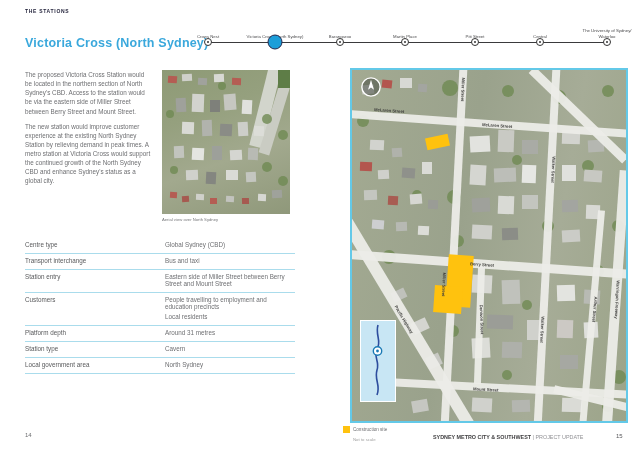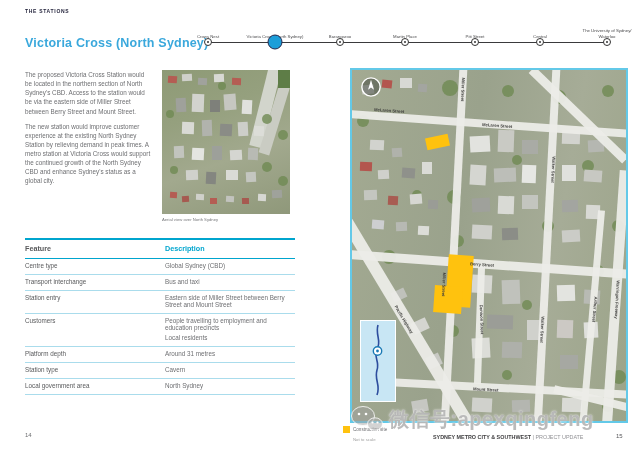--- a/index.html
+++ b/index.html
@@ -163,24 +163,20 @@
       <div class="tree" style="left: 100px; top: 44px; width: 10px; height: 10px;"></div>
       <div class="tree" style="left: 8px; top: 96px; width: 8px; height: 8px;"></div>
       <div class="tree" style="left: 100px; top: 92px; width: 10px; height: 10px;"></div>
       <div class="tree" style="left: 116px; top: 60px; width: 10px; height: 10px;"></div>
       <div class="tree" style="left: 56px; top: 12px; width: 8px; height: 8px;"></div>
       <div class="tree" style="left: 116px; top: 106px; width: 10px; height: 10px;"></div>
     </div>
   <div class="caption">Aerial view over North Sydney</div>
 
   <div class="ftable">
-    <div class="t-head">
-      <div class="t-col1">Feature</div>
-      <div class="t-col2">Description</div>
-    </div>
     <div class="t-row">
       <div class="t-col1">Centre type</div>
       <div class="t-col2">Global Sydney (CBD)</div>
     </div>
     <div class="t-row">
       <div class="t-col1">Transport interchange</div>
       <div class="t-col2">Bus and taxi</div>
     </div>
     <div class="t-row">
       <div class="t-col1">Station entry</div>
@@ -328,31 +324,20 @@
         <div class="blk" style="left: 60px; top: 330px; width: 16px; height: 12px; background: rgb(198, 199, 194); transform: rotate(-10deg);"></div>
       </div>
   </div>
 
   <div class="legend">
     <div class="legend-swatch"></div>
     <div class="legend-label">Construction site</div>
   </div>
   <div class="scale-note">Not to scale</div>
 
-  <div class="watermark">
-    <svg width="34" height="30" viewBox="0 0 34 30">
-      <ellipse cx="13" cy="12" rx="11.5" ry="9.5" fill="rgba(160,160,160,.5)" stroke="rgba(255,255,255,.8)" stroke-width="1"></ellipse>
-      <circle cx="9" cy="10" r="1.3" fill="#ffffff"></circle>
-      <circle cx="16" cy="10" r="1.3" fill="#ffffff"></circle>
-      <ellipse cx="25" cy="20" rx="7.5" ry="6.2" fill="rgba(175,175,175,.55)" stroke="rgba(255,255,255,.8)" stroke-width="1"></ellipse>
-      <circle cx="22.5" cy="18.5" r="1.1" fill="#ffffff"></circle>
-      <circle cx="27.5" cy="18.5" r="1.1" fill="#ffffff"></circle>
-    </svg>
-    <span class="wm-text">微信号:apexqingfeng</span>
-  </div>
 
   <div class="pagenum-left">14</div>
   <div class="footer-right">
     <span class="footer-brand">SYDNEY METRO CITY &amp; SOUTHWEST</span>
     <span class="footer-suffix">| PROJECT UPDATE</span>
   </div>
   <div class="pagenum-right">15</div>
 
 </div>
 

